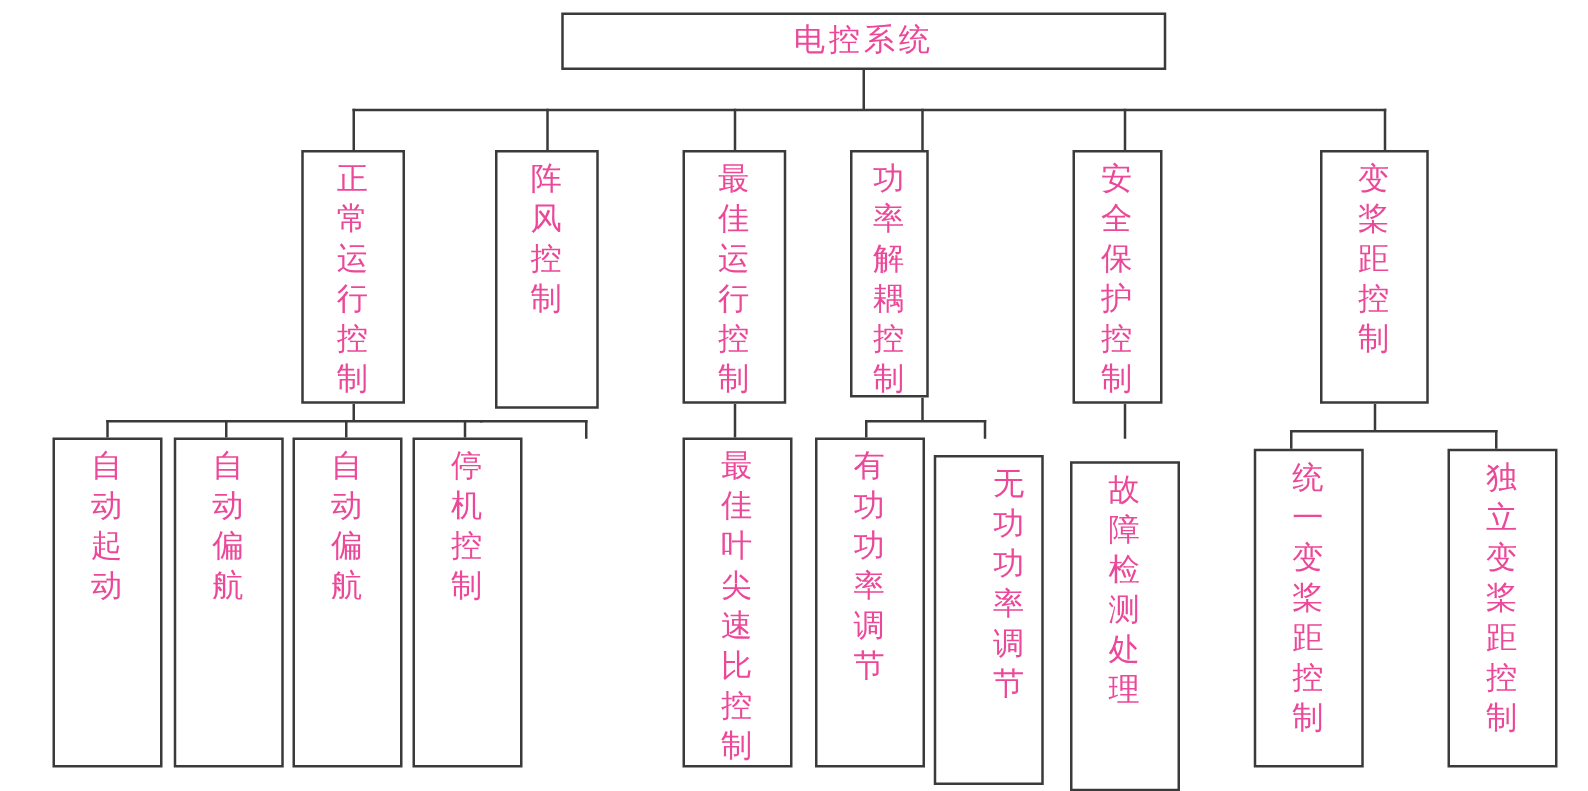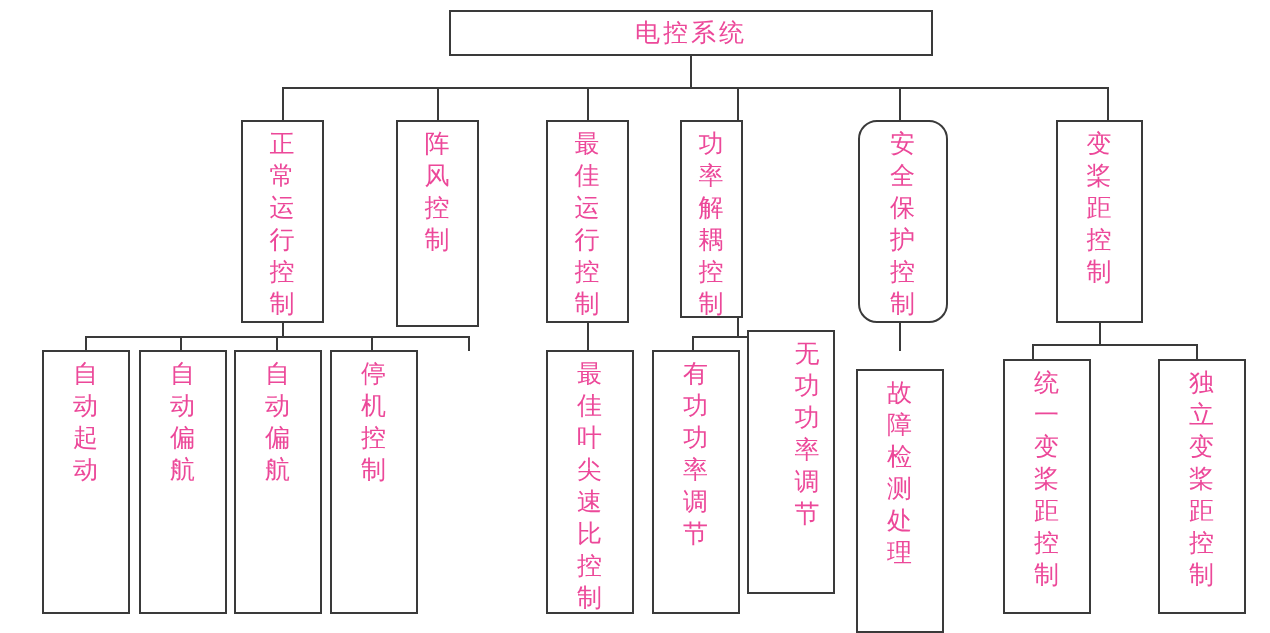--- a/index.html
+++ b/index.html
@@ -86,21 +86,21 @@
   </div>
 
   <div class="node w1" style="left:546px; top:120px; width:83px; height:203px;">
     <span class="label">最佳运行控制</span>
   </div>
 
   <div class="node w1" style="left:680px; top:120px; width:63px; height:198px;">
     <span class="label">功率解耦控制</span>
   </div>
 
-  <div class="node w1" style="left:858px; top:120px; width:90px; height:203px;border-radius:19px;">
+  <div class="node w1" style="left:858px; top:120px; width:72px; height:203px;">
     <span class="label">安全保护控制</span>
   </div>
 
   <div class="node w1" style="left:1056px; top:120px; width:87px; height:203px;">
     <span class="label">变桨距控制</span>
   </div>
 
   <div class="line v" style="left:282px; top:323px; height:14px;"></div>
   <div class="line h" style="left:85px; top:336px; width:301px; height:2px;"></div>
   <div class="line v" style="left:85px; top:336px; height:15px;"></div>
@@ -142,21 +142,21 @@
 
 
   <div class="node w1" style="left:546px; top:350px; width:88px; height:264px;">
     <span class="label">最佳叶尖速比控制</span>
   </div>
 
   <div class="node w1" style="left:652px; top:350px; width:88px; height:264px;">
     <span class="label">有功功率调节</span>
   </div>
 
-  <div class="node w1" style="left:747px; top:330px; width:88px; height:264px;padding-left:33px;">
+  <div class="node w1" style="left:747px; top:364px; width:88px; height:264px;padding-left:33px;">
     <span class="label">无功功率调节</span>
   </div>
 
   <div class="node w1" style="left:856px; top:350px; width:88px; height:264px;margin-top:19px;">
     <span class="label">故障检测处理</span>
   </div>
 
   <div class="node w1" style="left:1003px; top:359px; width:88px; height:255px;">
     <span class="label">统一变桨距控制</span>
   </div>

